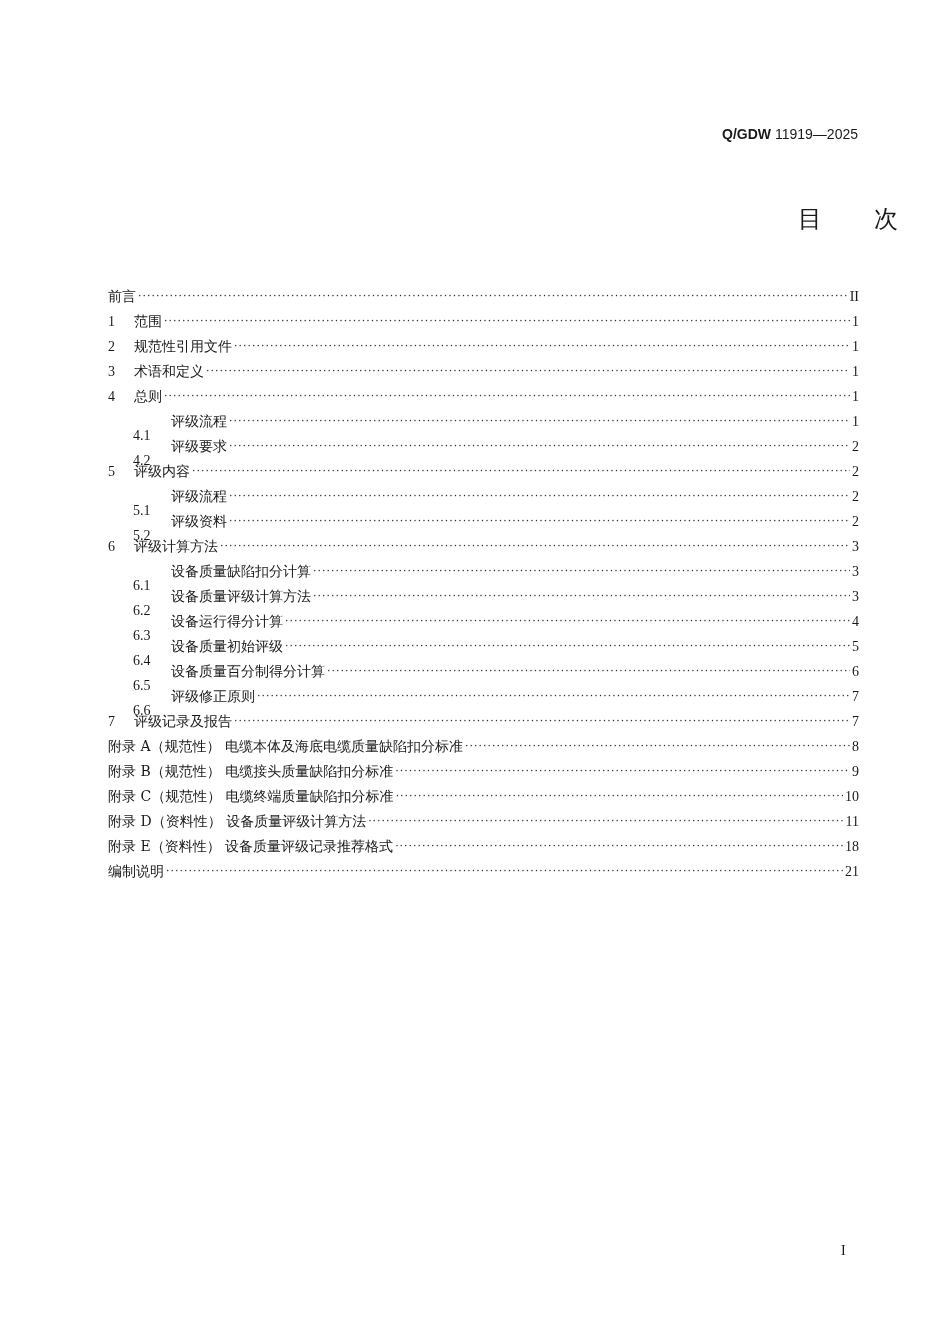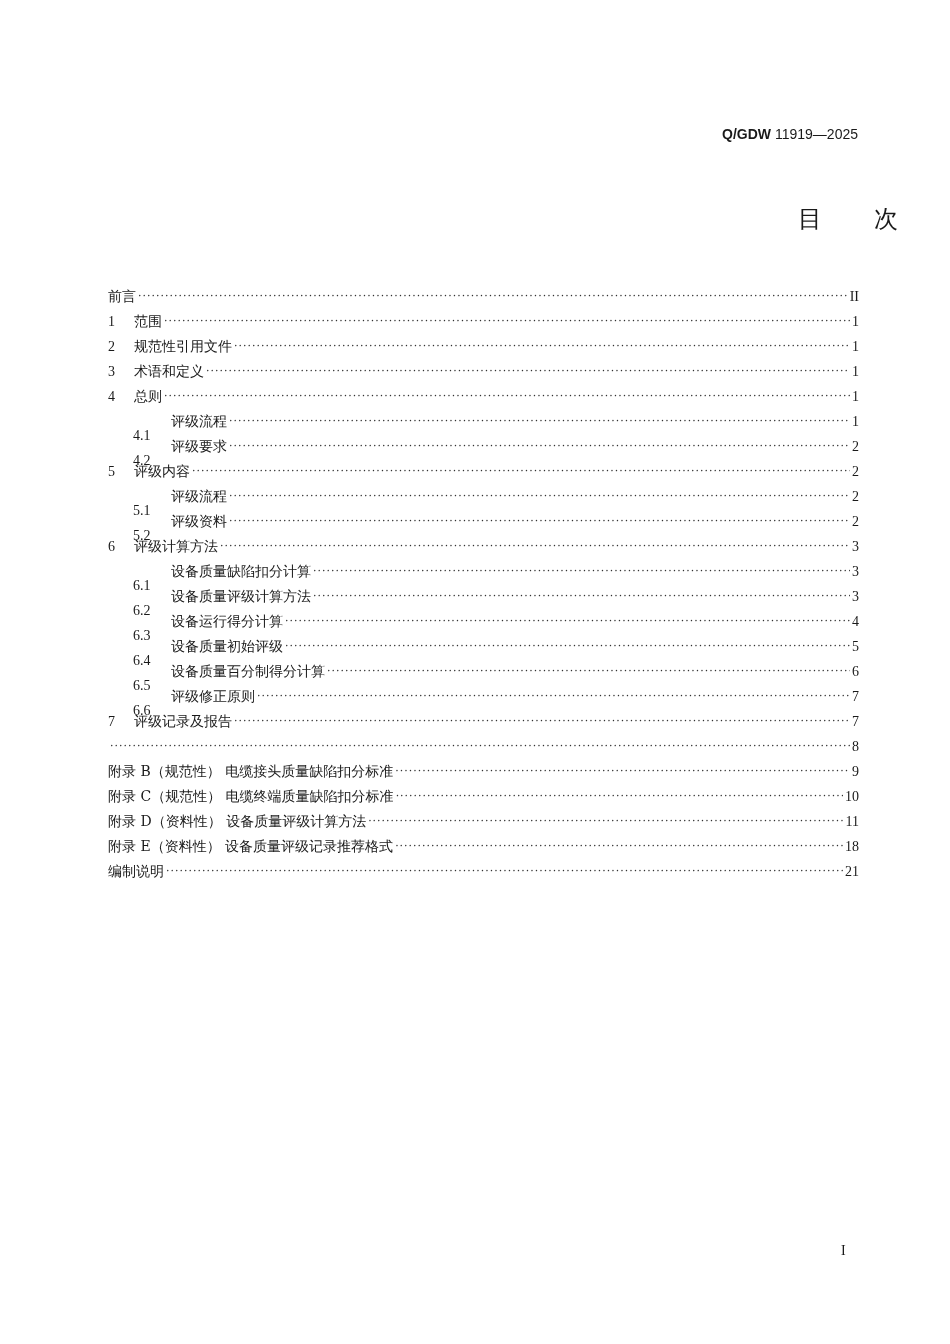--- a/index.html
+++ b/index.html
@@ -136,20 +136,21 @@
       <span class="dots"></span>
       <span class="toc-page">7</span>
     </div>
     <div class="toc-row">
       <span class="toc-num">7</span>
       <span class="toc-label">评级记录及报告</span>
       <span class="dots"></span>
       <span class="toc-page">7</span>
     </div>
     <div class="toc-row">
+      <span class="toc-label">附录 A（规范性） 电缆本体及海底电缆质量缺陷扣分标准</span>
       <span class="dots"></span>
       <span class="toc-page">8</span>
     </div>
     <div class="toc-row">
       <span class="toc-label">附录 B（规范性） 电缆接头质量缺陷扣分标准</span>
       <span class="dots"></span>
       <span class="toc-page">9</span>
     </div>
     <div class="toc-row">
       <span class="toc-label">附录 C（规范性） 电缆终端质量缺陷扣分标准</span>

